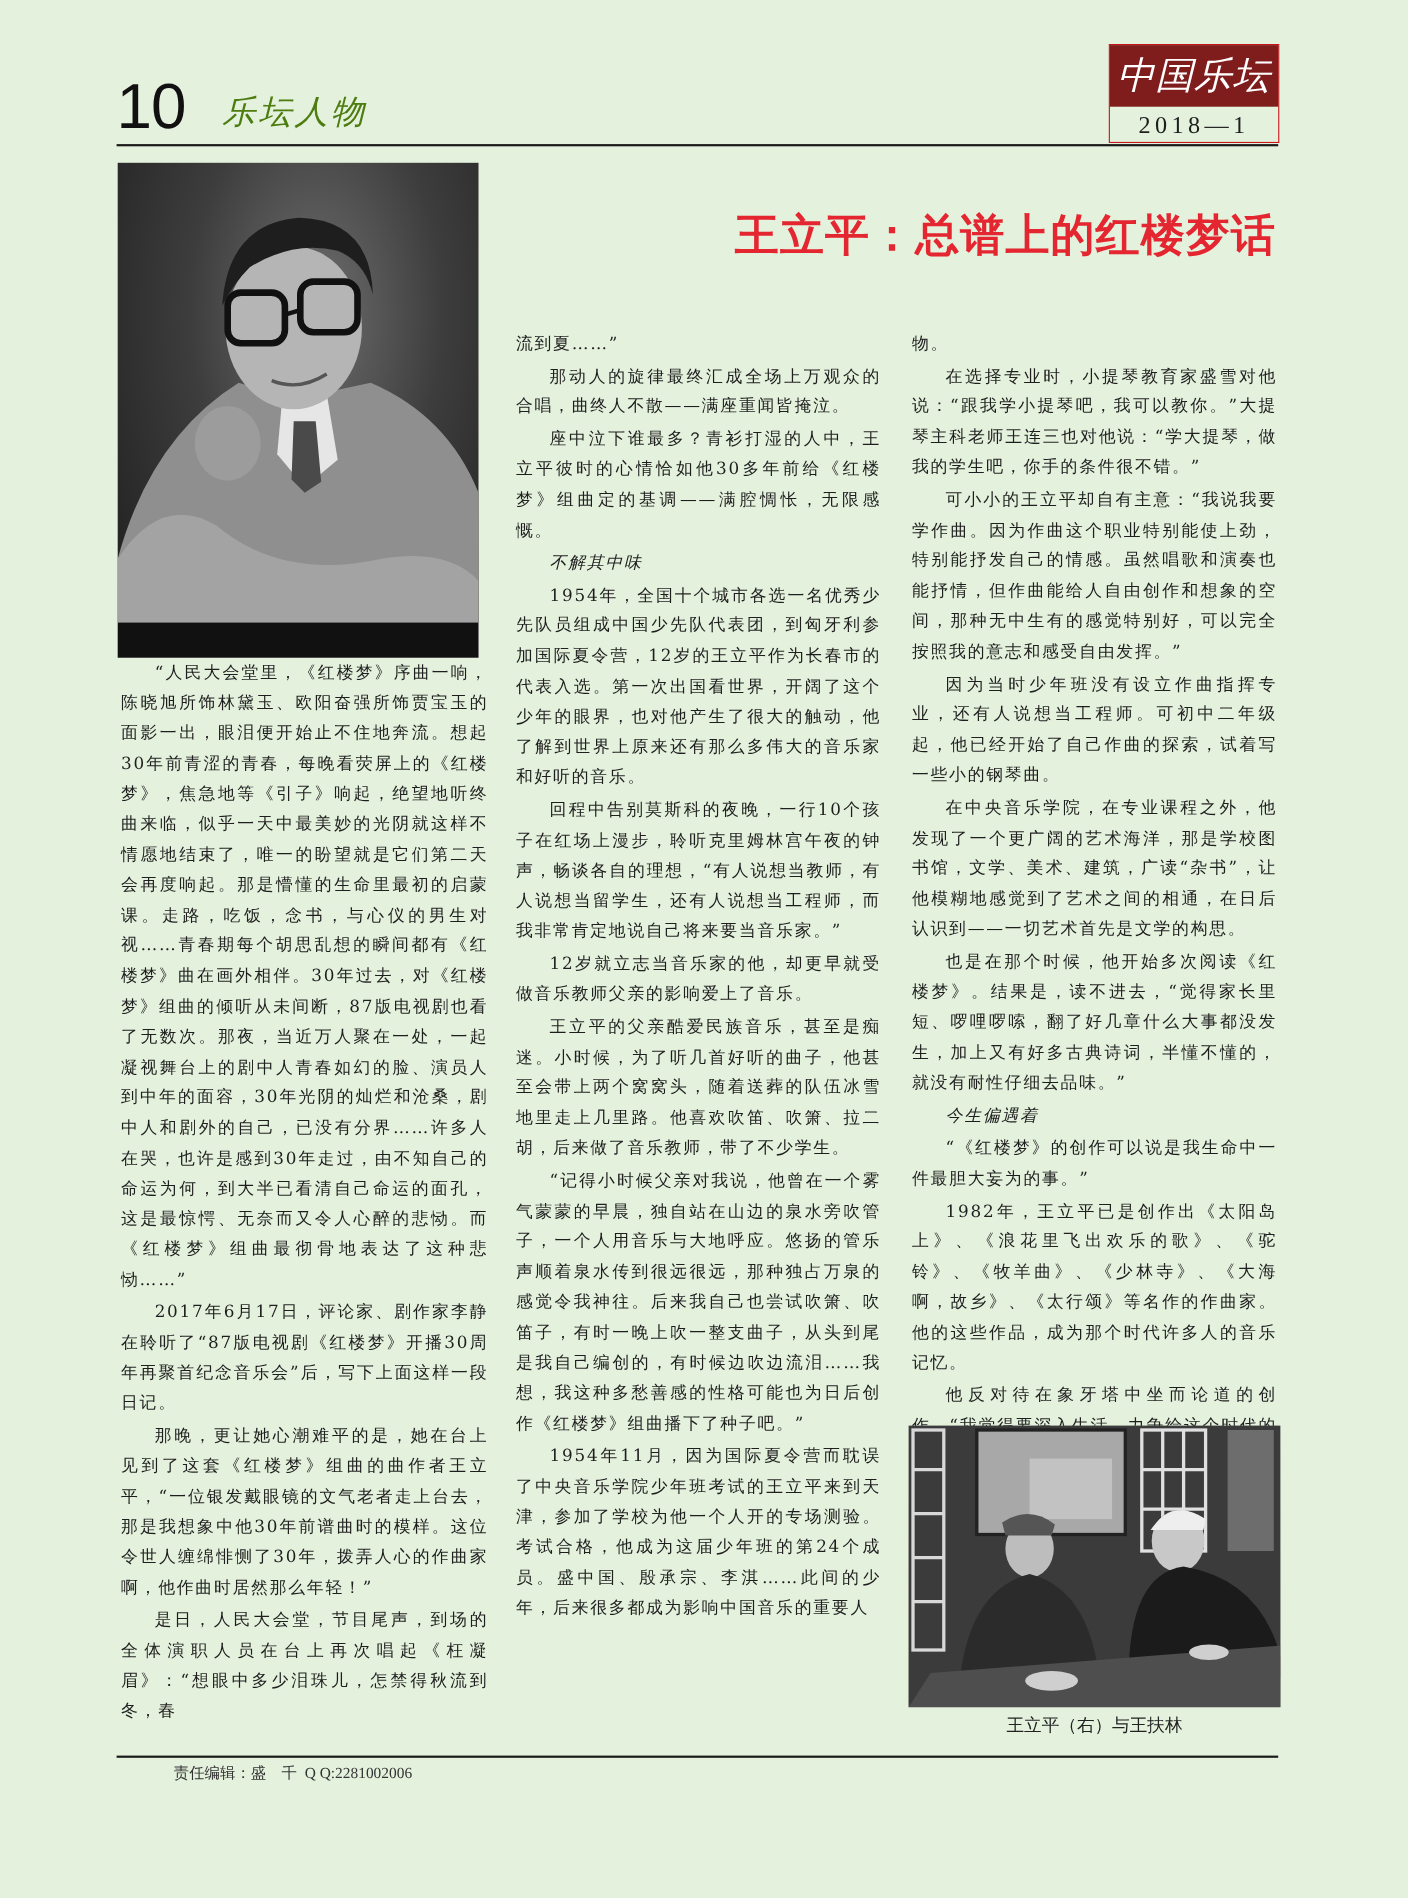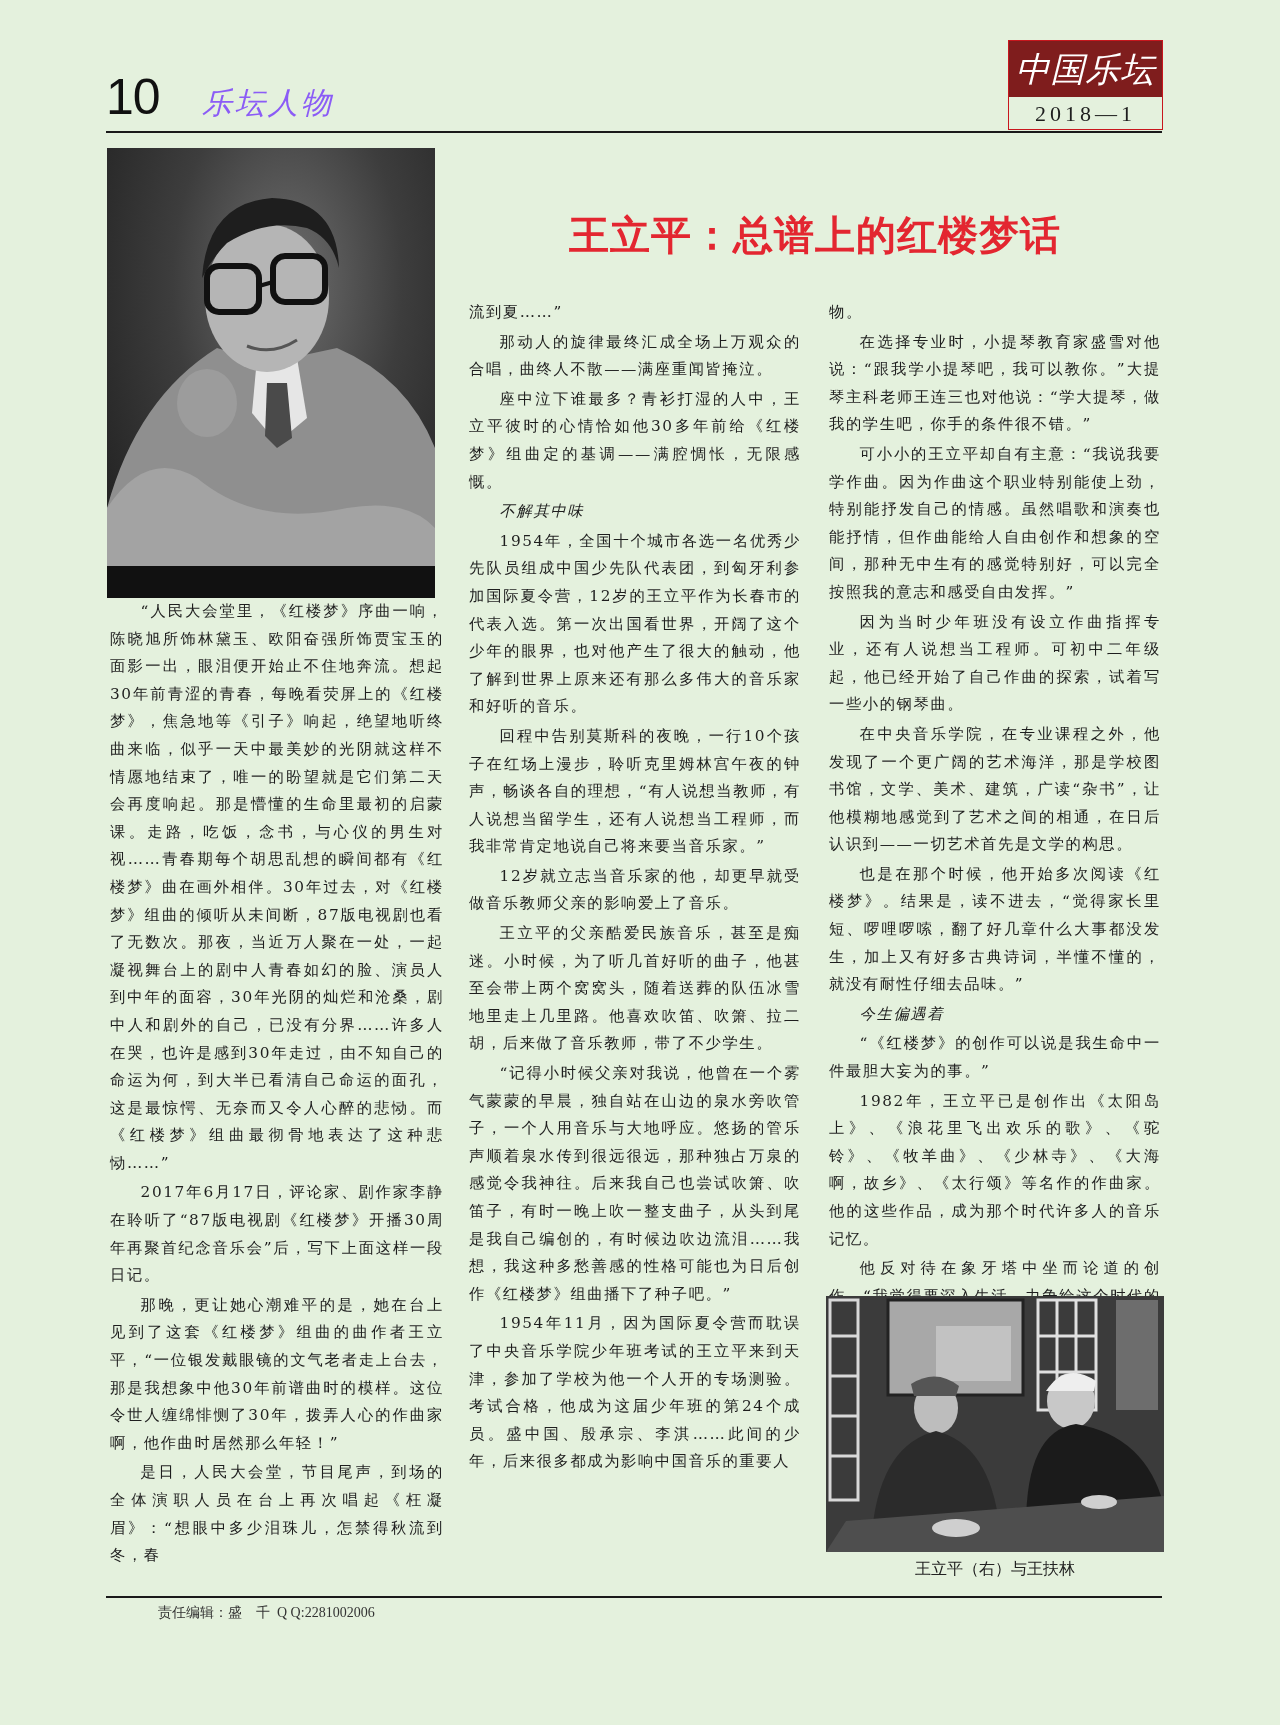--- a/index.html
+++ b/index.html
@@ -10,26 +10,26 @@
     overflow: hidden;
     font-family: "DejaVu Serif", "Liberation Serif", serif;
     color: #1e1e1e;
   }
   .abs { position: absolute; }
 
   
   .page-num {
     left: 106px; top: 72px;
     font-family: "Liberation Sans", "DejaVu Sans", sans-serif;
-    font-size: 50px; line-height: 50px; color: #111;
+    font-size: 58px; line-height: 50px; color: #111;
     letter-spacing: -1px;
   }
   .section-name {
     left: 202px; top: 86px;
-    font-size: 30px; line-height: 34px; color: #8b5cf6;
+    font-size: 30px; line-height: 34px; color: #4d7c0f;
     font-style: italic; letter-spacing: 3px;
   }
   .logo {
     left: 1008px; top: 40px; width: 153px; height: 88px;
     border: 1px solid #c8161d; background: #e4f1dd;
   }
   .logo-top {
     position: absolute; left: 0; top: 0; width: 153px; height: 56px;
     background: #7f1d1d; color: #fff;
     font-size: 34px; line-height: 56px; text-align: center;
@@ -47,24 +47,24 @@
 
   
   .portrait {
     left: 107px; top: 148px; width: 328px; height: 450px;
     background: radial-gradient(ellipse at 55% 30%, #6e6e6e 0%, #3d3d3d 45%, #1c1c1c 100%);
     overflow: hidden;
   }
 
   
   .headline {
-    left: 470px; top: 209px; width: 690px; text-align: center;
+    left: 470px; top: 188px; width: 690px; text-align: right;
     font-size: 40px; line-height: 52px; color: #e32630;
     font-weight: bold; letter-spacing: 1px;
-    font-family: Liberation Sans, sans-serif;
+    font-family: Liberation Serif, serif;
   }
 
   
   .col {
     font-size: 15.3px; line-height: 27.6px;
     text-align: justify; letter-spacing: 1.6px;
   }
   .col p { margin: 2px; text-indent: 2em; }
   .col p.noindent { text-indent: 0; }
   .col p.sub { text-indent: 2em; font-style: italic; }

